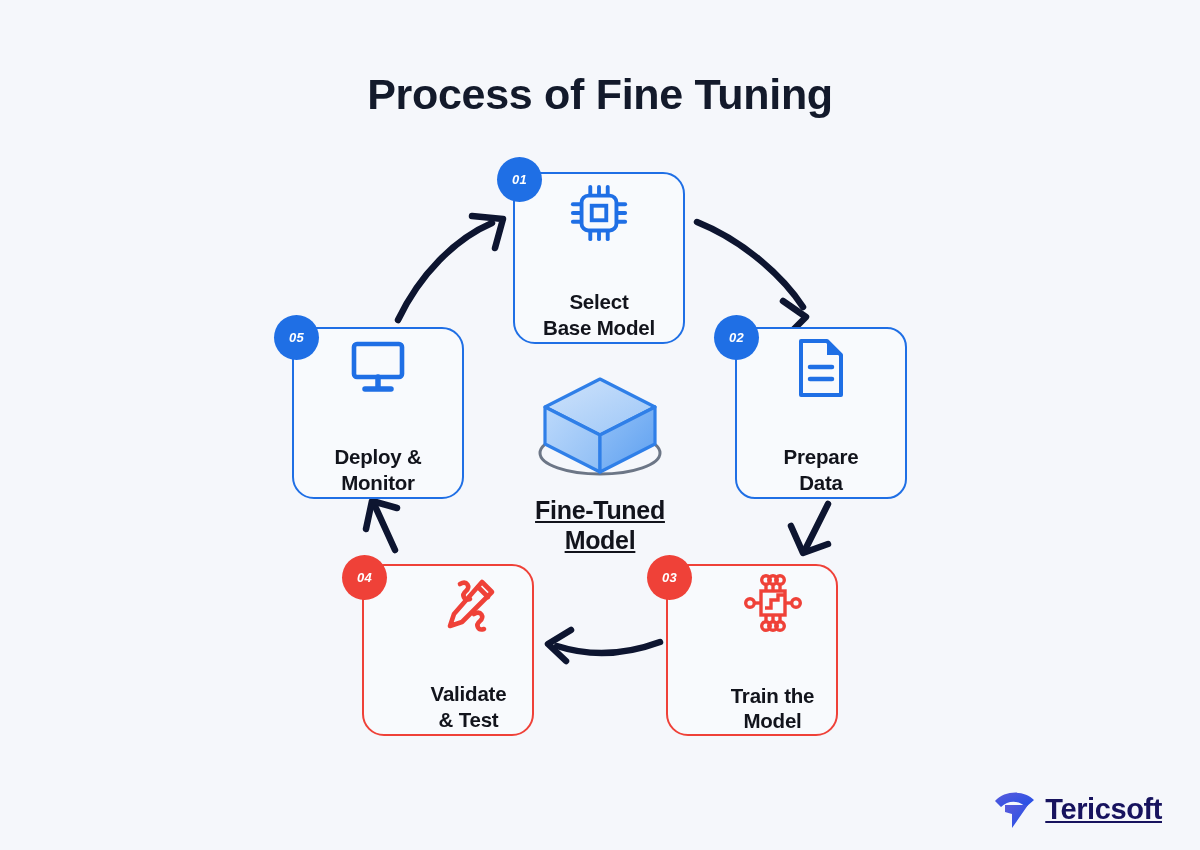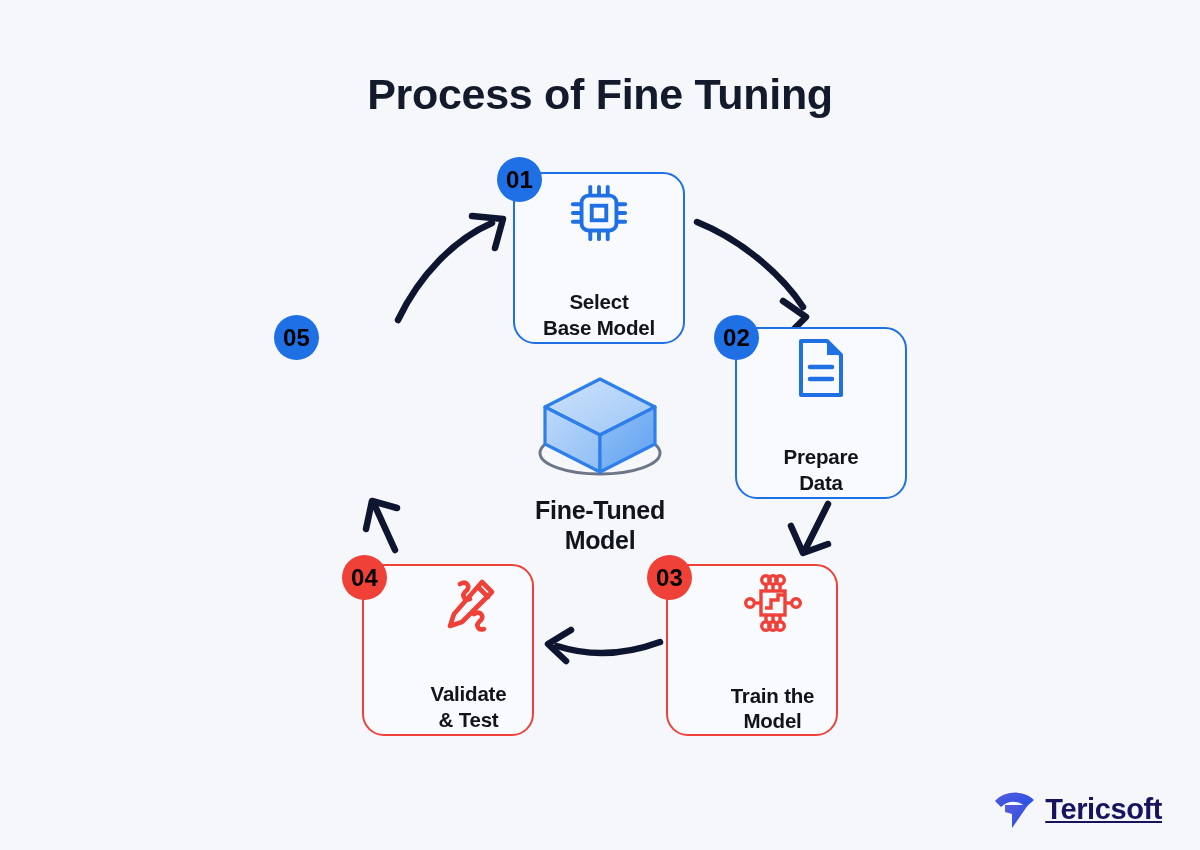--- a/index.html
+++ b/index.html
@@ -87,27 +87,28 @@
     letter-spacing: -0.2px;
   }
 
   
   .step-badge {
     position: absolute;
     width: 45px;
     height: 45px;
     border-radius: 50%;
     background: #1f6fe5;
-    color: #000000;
-    font-size: 24px;
+    color: #ffffff;
+    font-size: 13px;
     font-weight: bold;
     display: flex;
     align-items: center;
     justify-content: center;
     letter-spacing: 0.2px;
+    font-style: italic;
   }
   .step-badge.red {
     background: #ef4138;
   }
 
   
   #center-node {
     position: absolute;
     left: 480px;
     top: 355px;
@@ -122,20 +123,21 @@
     height: 118px;
   }
   #center-label {
     margin-top: 10px;
     font-size: 25px;
     font-weight: bold;
     color: #12141c;
     text-align: center;
     line-height: 1.2;
     letter-spacing: -0.3px;
+    text-decoration: underline;
   }
 
   
   #brand {
     position: absolute;
     right: 38px;
     bottom: 32px;
     display: flex;
     align-items: center;
     gap: 9px;
@@ -204,21 +206,21 @@
         </g>
       </svg>
     </div>
     <div class="card-label">
       <span>Select</span><br>
       <span>Base Model</span>
     </div>
   </div>
   <div class="step-badge" style="left:497px; top:145px;">01</div>
 
-  <div class="step-card" style="left:735px; top:315px;">
+  <div class="step-card" style="left:735px; top:315px;border-radius:20px;">
     <div class="card-icon">
       <svg width="52" height="62" viewBox="0 0 52 62" xmlns="http://www.w3.org/2000/svg">
         <path d="M6 4 h26 l14 14 v40 a0 0 0 0 1 0 0 h-40 z" stroke="#1f6fe5" stroke-width="4" fill="none" stroke-linejoin="round"></path>
         <path d="M32 4 v14 h14 z" fill="#1f6fe5"></path>
         <line x1="15" y1="30" x2="37" y2="30" stroke="#1f6fe5" stroke-width="4.5" stroke-linecap="round"></line>
         <line x1="15" y1="42" x2="37" y2="42" stroke="#1f6fe5" stroke-width="4.5" stroke-linecap="round"></line>
       </svg>
     </div>
     <div class="card-label">
       <span>Prepare</span><br>
@@ -270,20 +272,35 @@
         </g>
       </svg>
     </div>
     <div class="card-label">
       <span>Validate</span><br>
       <span>&amp; Test</span>
     </div>
   </div>
   <div class="step-badge red" style="left:342px; top:543px;">04</div>
 
+  <div class="step-card" style="left:292px; top:315px;">
+    <div class="card-icon">
+      <svg width="64" height="60" viewBox="0 0 64 60" xmlns="http://www.w3.org/2000/svg">
+        <g stroke="#1f6fe5" fill="none" stroke-linecap="round" stroke-linejoin="round">
+          <rect x="8" y="6" width="48" height="33" rx="3" stroke-width="4.6"></rect>
+          <line x1="32" y1="39" x2="32" y2="49" stroke-width="5.5"></line>
+          <line x1="19" y1="51" x2="45" y2="51" stroke-width="5.5"></line>
+        </g>
+      </svg>
+    </div>
+    <div class="card-label">
+      <span>Deploy &amp;</span><br>
+      <span>Monitor</span>
+    </div>
+  </div>
   <div class="step-badge" style="left:274px; top:303px;">05</div>
 
   <div id="center-node">
     <svg id="center-icon" viewBox="0 0 170 118" xmlns="http://www.w3.org/2000/svg">
       <defs>
         <linearGradient id="cubeTop" x1="0" y1="0" x2="1" y2="1">
           <stop offset="0%" stop-color="#cfe3fb"></stop>
           <stop offset="100%" stop-color="#9cc6f7"></stop>
         </linearGradient>
         <linearGradient id="cubeLeft" x1="0" y1="0" x2="1" y2="1">

